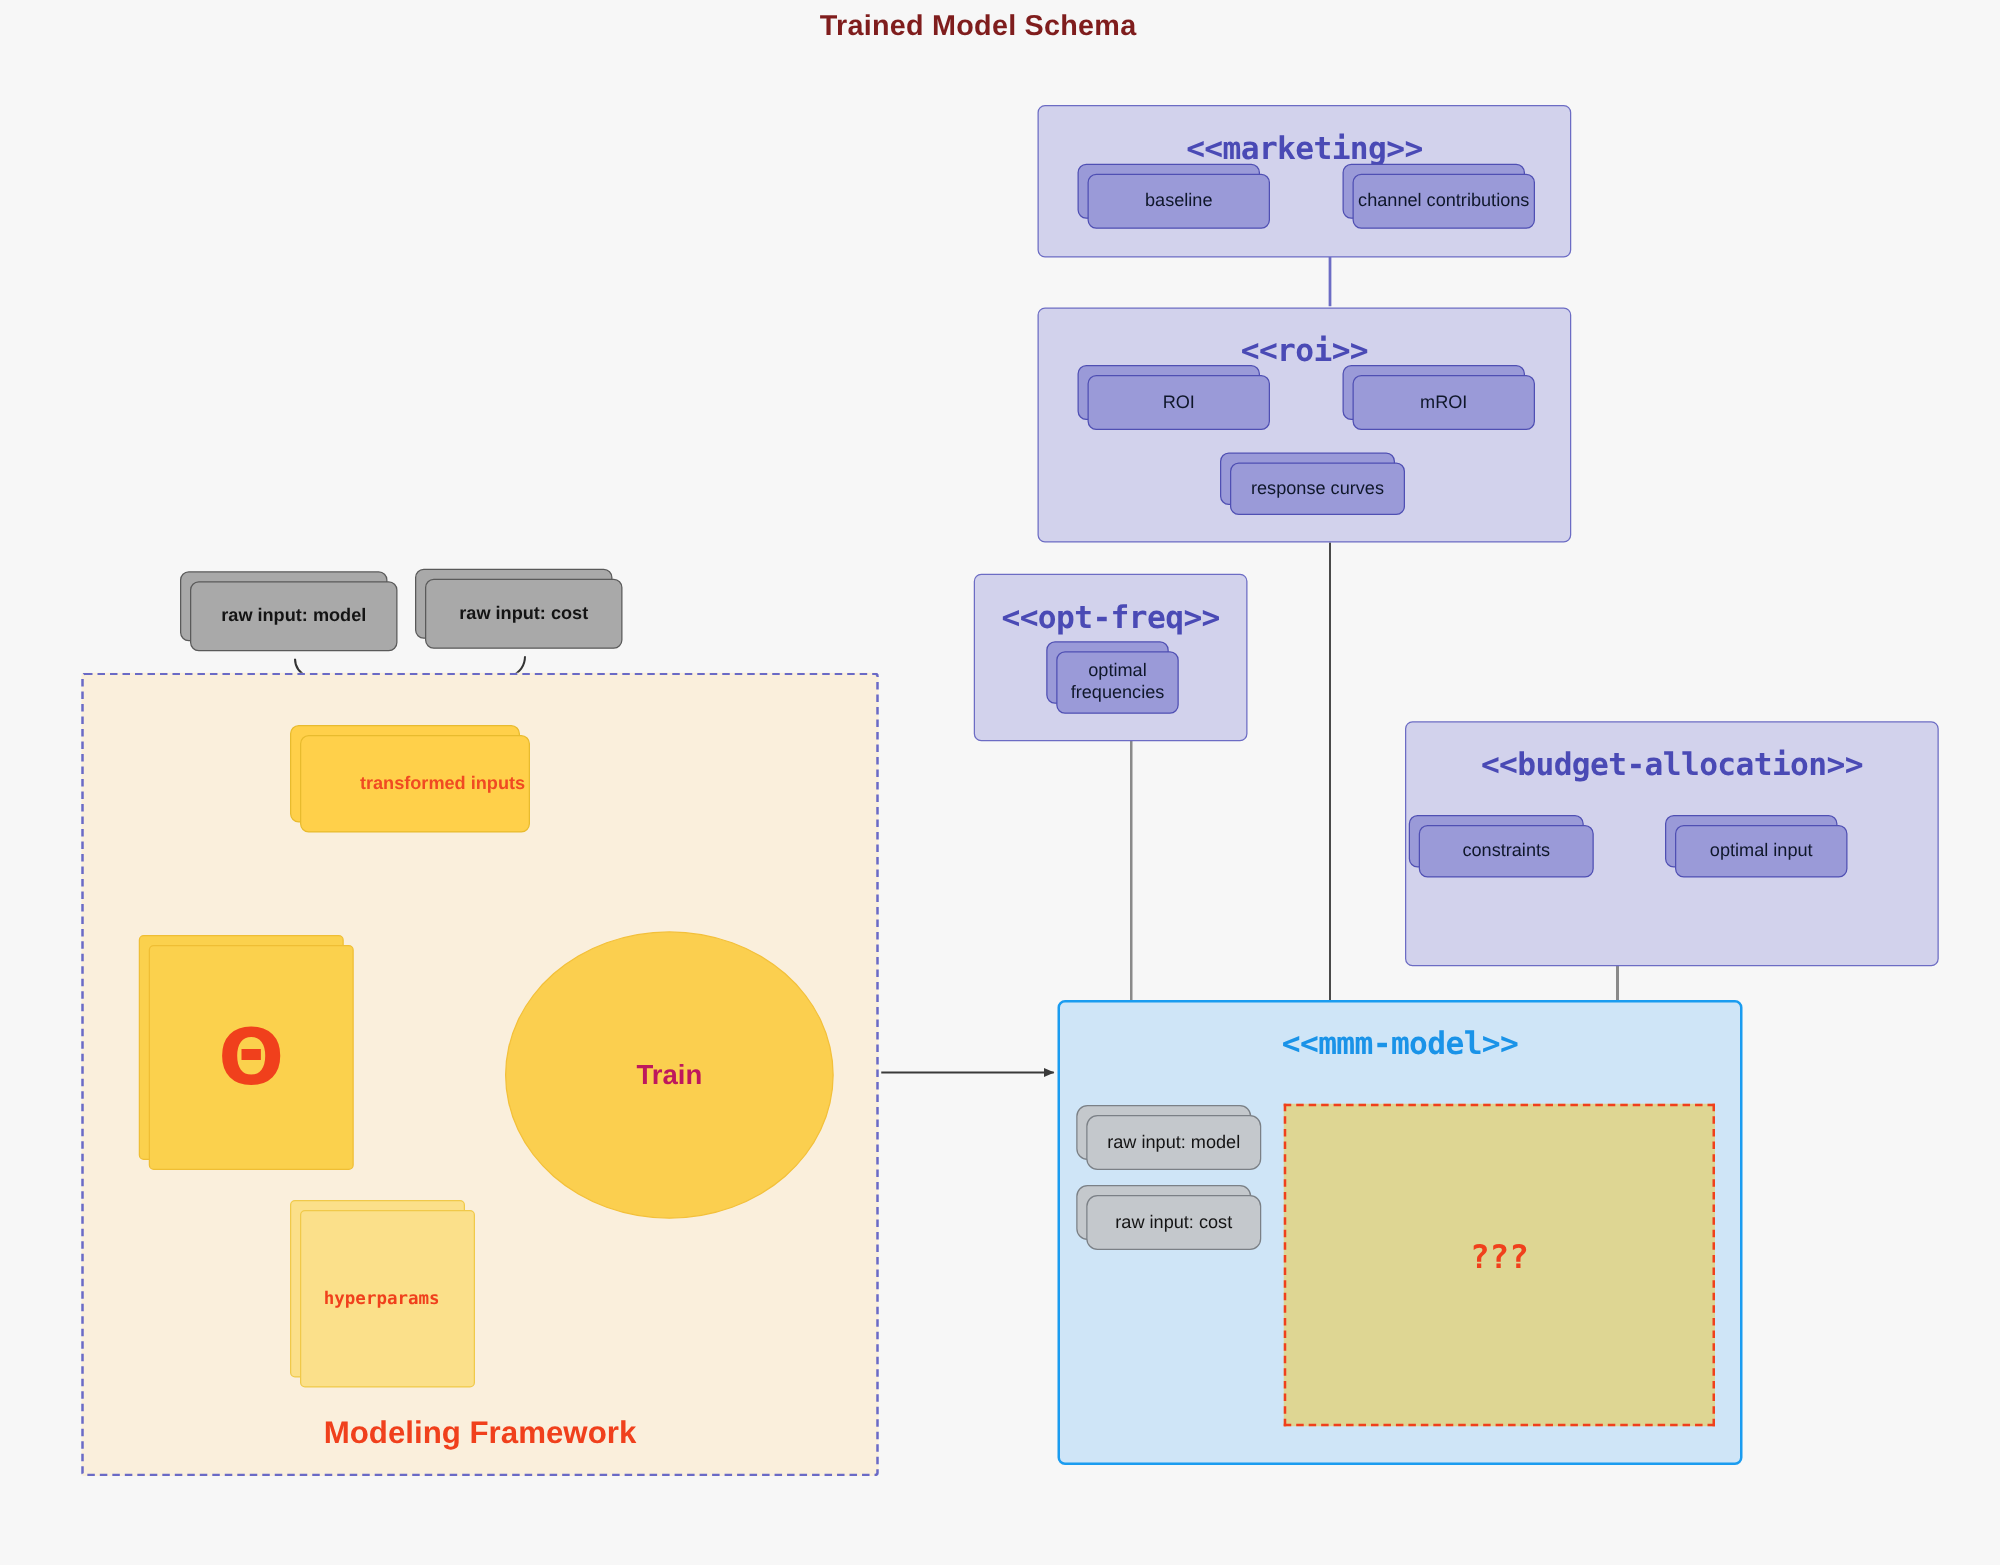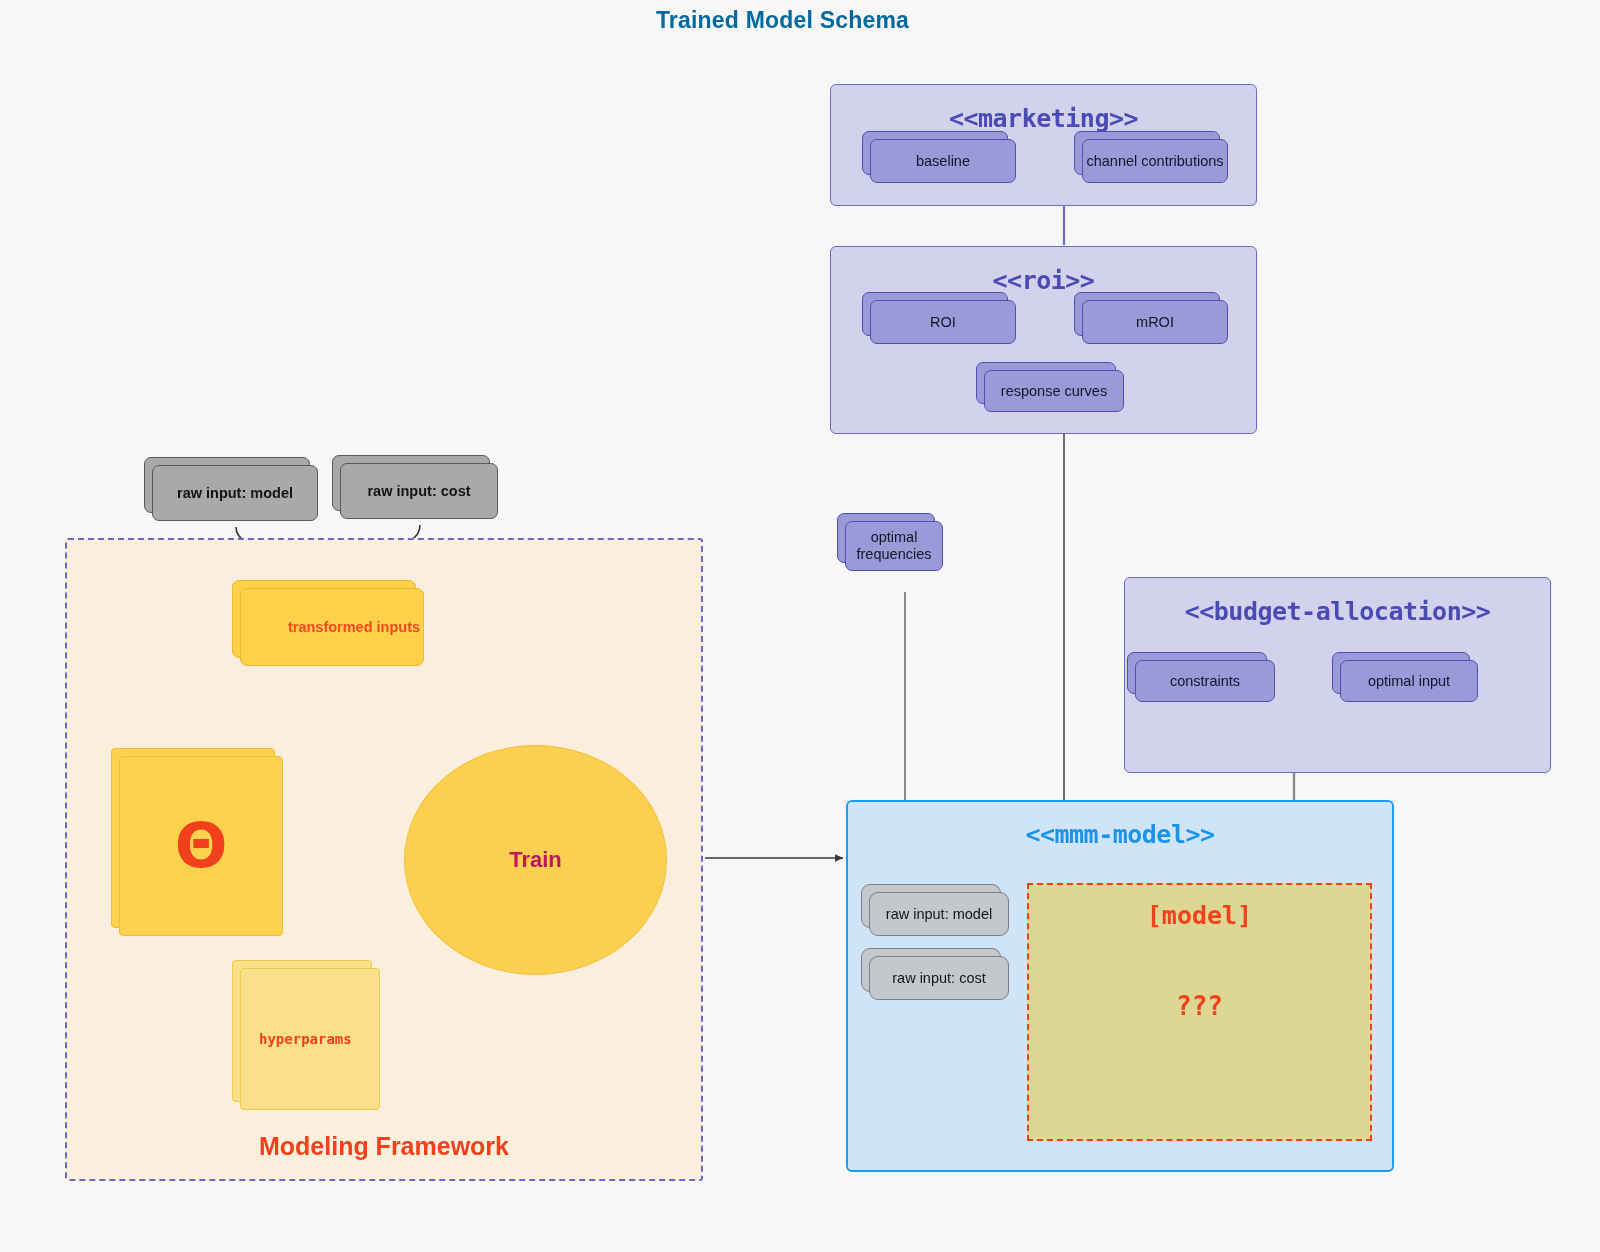--- a/index.html
+++ b/index.html
@@ -24,21 +24,21 @@
 
   
   .page-title {
     position: absolute;
     left: 0;
     top: 7px;
     width: 1565px;
     text-align: center;
     font-size: 23px;
     font-weight: bold;
-    color: #0369a1;
+    color: #7f1d1d;
     letter-spacing: 0.2px;
   }
 
   
   #links {
     position: absolute;
     left: 0; top: 0;
     width: 1600px; height: 1252px;
     pointer-events: none;
   }
@@ -381,20 +381,23 @@
   </div>
   <div class="card purple" style="left:1082px; top:300px; width:146px; height:44px;">
     <div class="sheet back"></div>
     <div class="sheet front">mROI</div>
   </div>
   <div class="card purple" style="left:984px; top:370px; width:140px; height:42px;">
     <div class="sheet back"></div>
     <div class="sheet front">response curves</div>
   </div>
 
+  <div class="pkg lavender" style="left:779px; top:459px; width:219px; height:134px;">
+    <div class="pkg-title">&lt;&lt;opt-freq&gt;&gt;</div>
+  </div>
   <div class="card purple" style="left:845px; top:521px; width:98px; height:50px;">
     <div class="sheet back"></div>
     <div class="sheet front">optimal frequencies</div>
   </div>
 
   <div class="pkg lavender" style="left:1080px; top:577px; width:427px; height:196px;margin-left:44px;">
     <div class="pkg-title">&lt;&lt;budget-allocation&gt;&gt;</div>
   </div>
   <div class="card purple" style="left:1135px; top:660px; width:140px; height:42px;">
     <div class="sheet back"></div>
@@ -411,17 +414,16 @@
   <div class="card grey-lite" style="left:869px; top:892px; width:140px; height:44px;">
     <div class="sheet back"></div>
     <div class="sheet front">raw input: model</div>
   </div>
   <div class="card grey-lite" style="left:869px; top:956px; width:140px; height:44px;">
     <div class="sheet back"></div>
     <div class="sheet front">raw input: cost</div>
   </div>
 
   <div id="model-block">
-    <div class="model-tag">[model]</div>
     <div class="model-q">???</div>
   </div>
 
 </div>
 
 </body></html>

